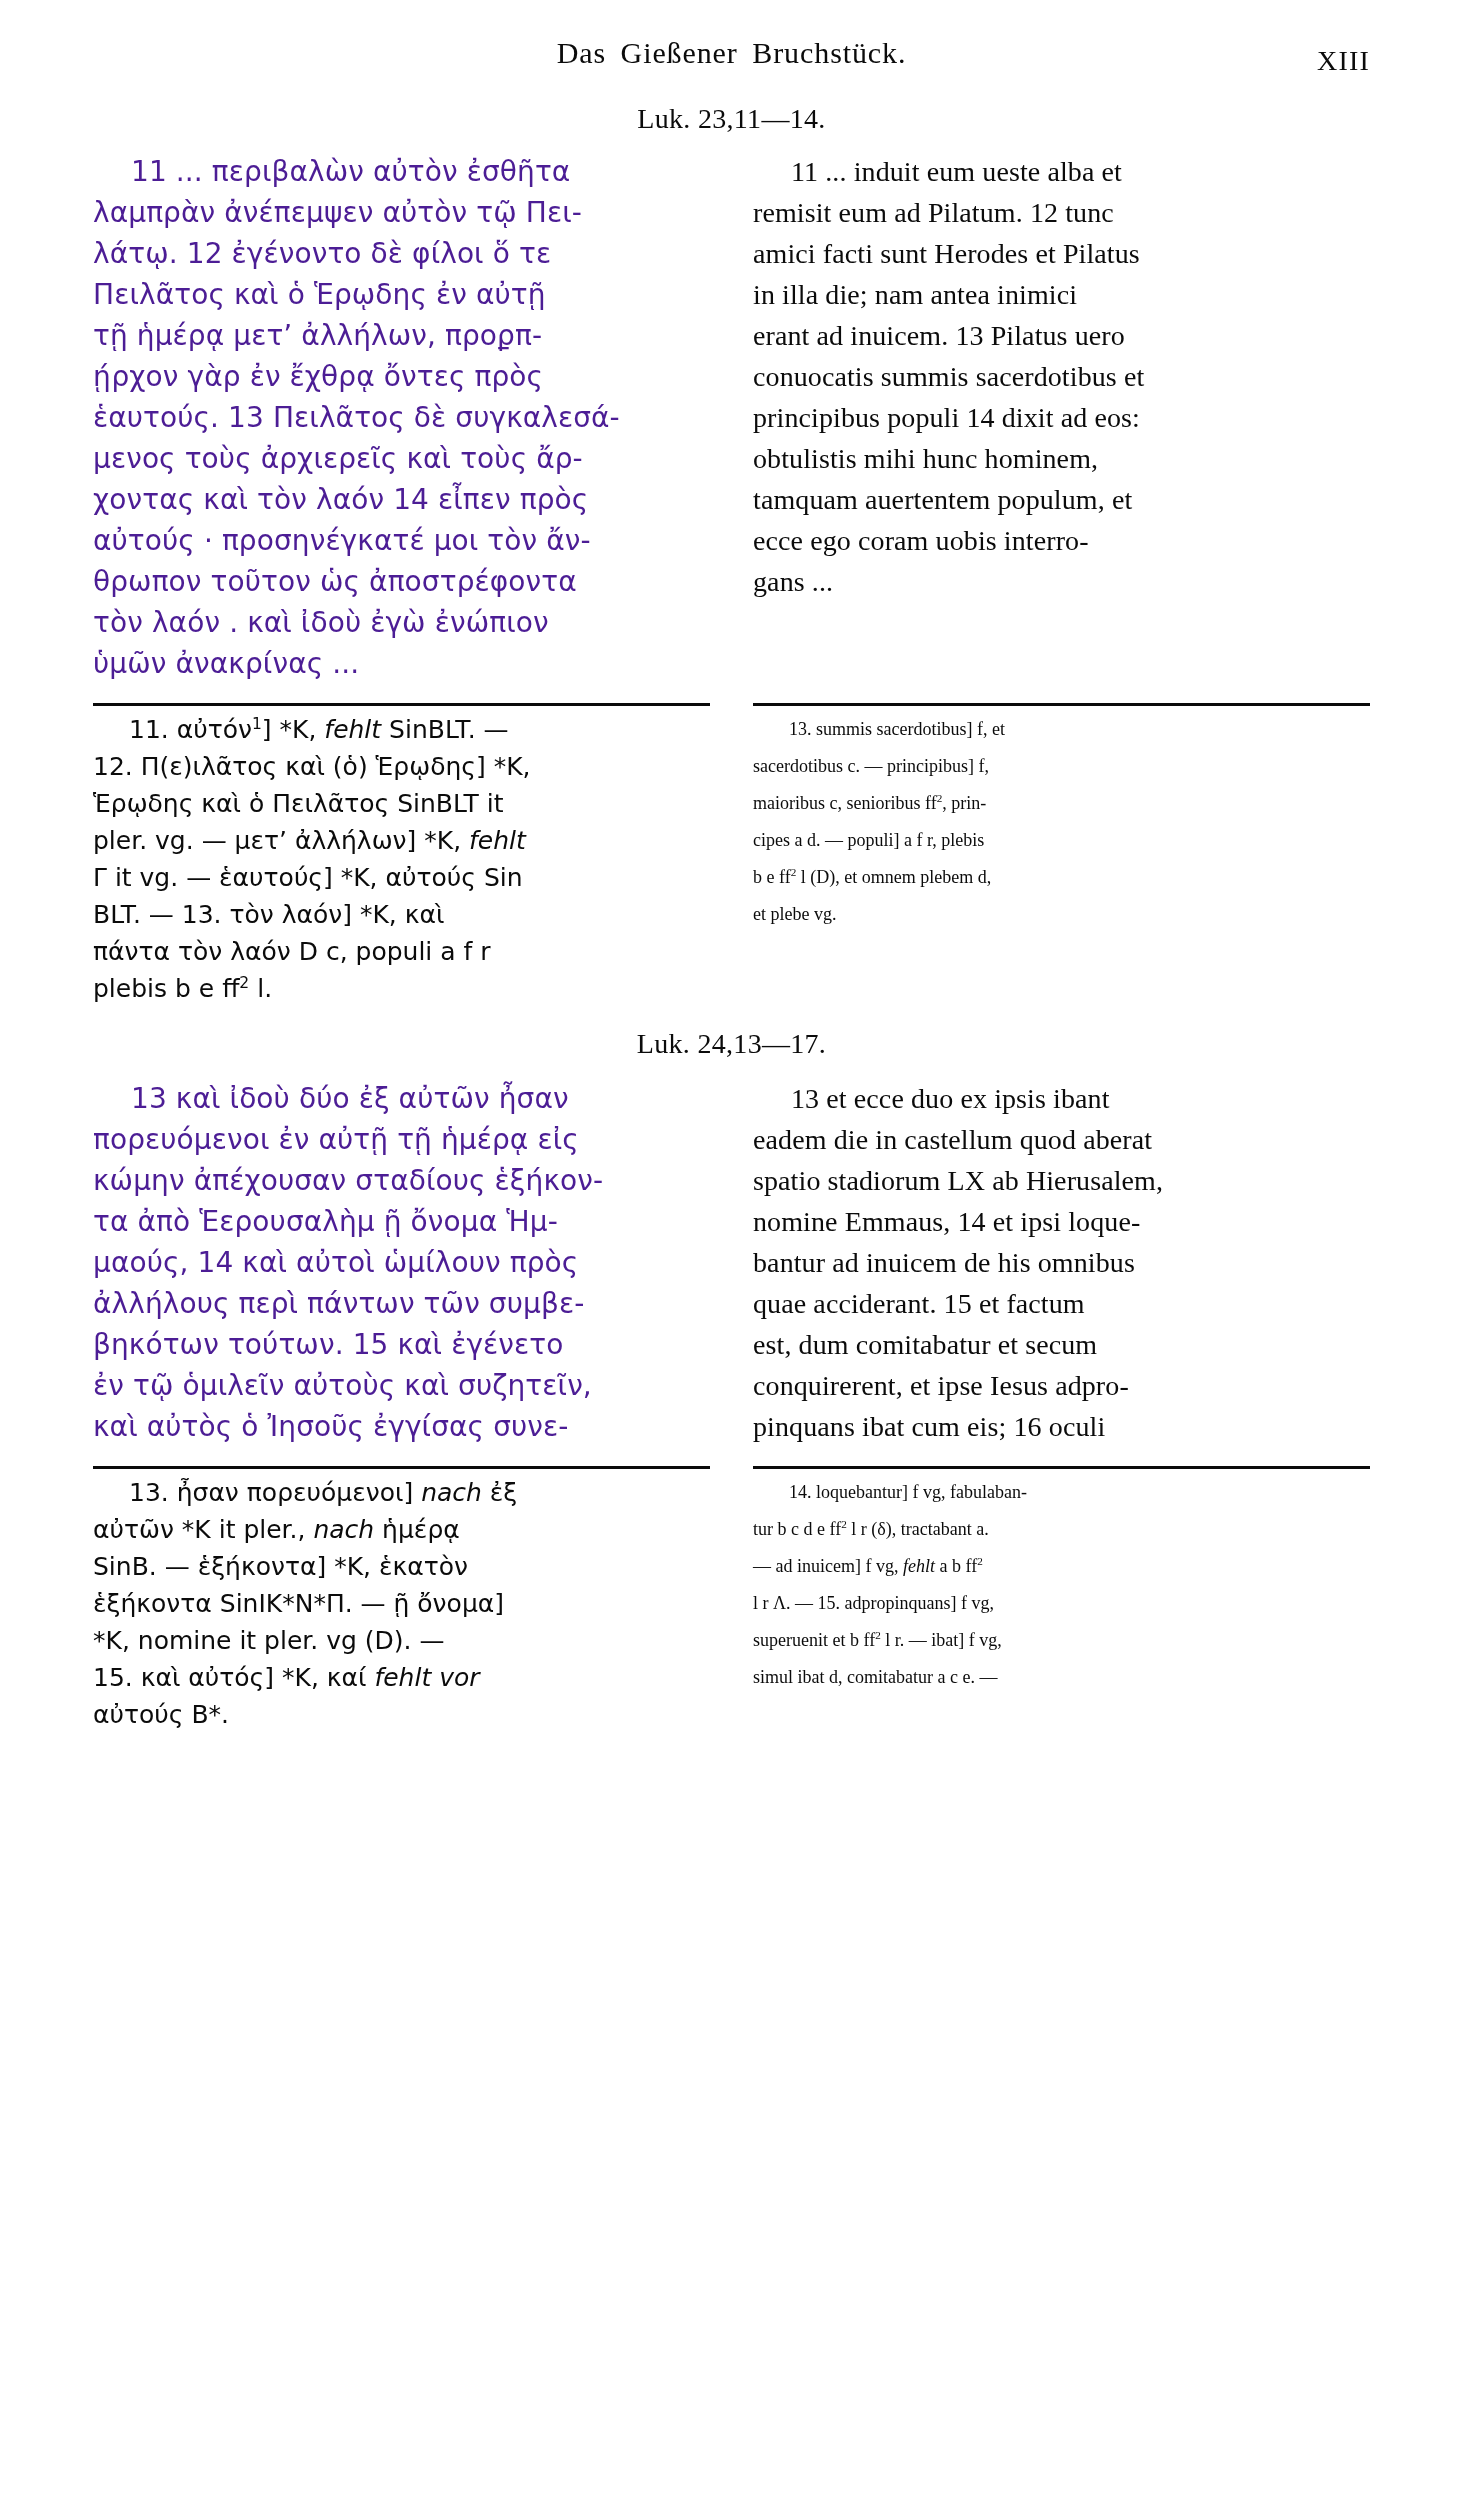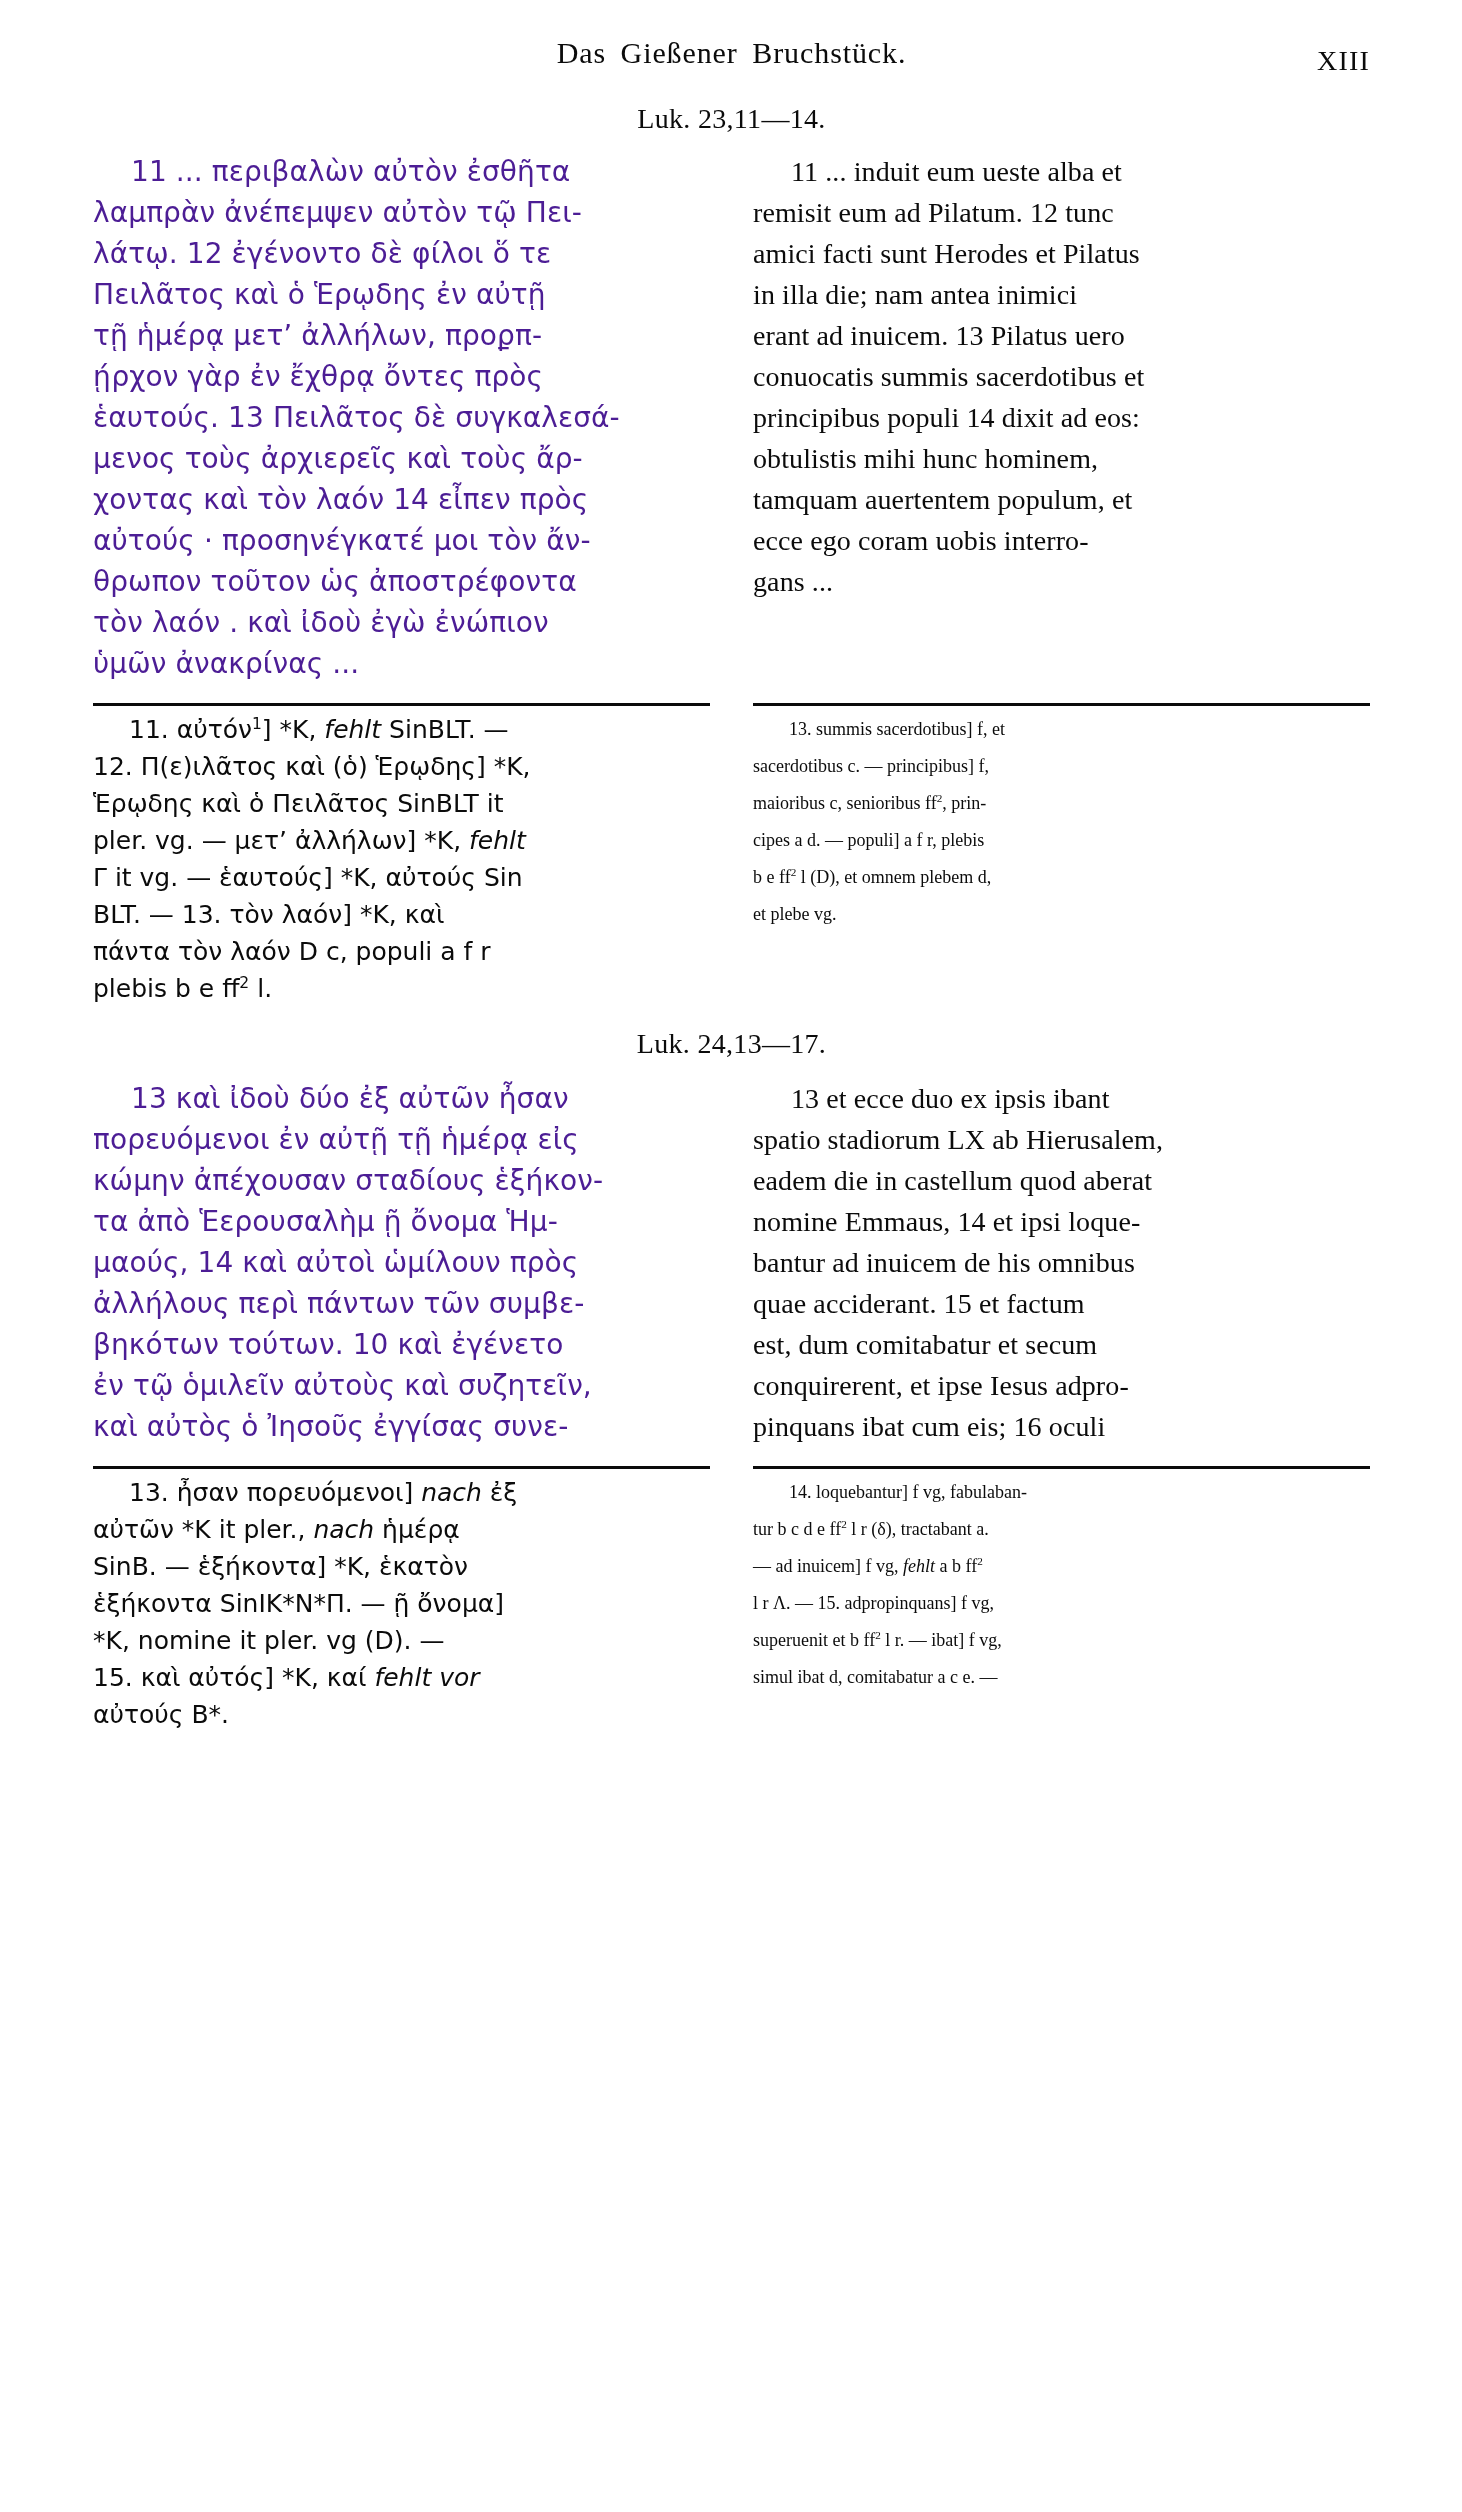--- a/index.html
+++ b/index.html
@@ -196,28 +196,28 @@
     <div class="section-heading second">Luk. 24,13—17.</div>
 
     <div class="band">
       <div class="col greek">
           <span class="ln ind">13 καὶ ἰδοὺ δύο ἐξ αὐτῶν ἦσαν</span>
           <span class="ln">πορευόμενοι ἐν αὐτῇ τῇ ἡμέρᾳ εἰς</span>
           <span class="ln">κώμην ἀπέχουσαν σταδίους ἑξήκον-</span>
           <span class="ln">τα ἀπὸ Ἑερουσαλὴμ ῇ ὄνομα Ἡμ-</span>
           <span class="ln">μαούς, 14 καὶ αὐτοὶ ὡμίλουν πρὸς</span>
           <span class="ln">ἀλλήλους περὶ πάντων τῶν συμβε-</span>
-          <span class="ln">βηκότων τούτων.  10 καὶ ἐγένετο</span>
+          <span class="ln">βηκότων τούτων.  15 καὶ ἐγένετο</span>
           <span class="ln">ἐν τῷ ὁμιλεῖν αὐτοὺς καὶ συζητεῖν,</span>
           <span class="ln">καὶ αὐτὸς ὁ Ἰησοῦς ἐγγίσας συνε-</span>
         </div>
       <div class="col latin">
           <span class="ln ind">13 et  ecce  duo  ex  ipsis  ibant</span>
+          <span class="ln">eadem die in castellum quod aberat</span>
           <span class="ln">spatio stadiorum LX ab Hierusalem,</span>
-          <span class="ln">eadem die in castellum quod aberat</span>
           <span class="ln">nomine Emmaus, 14 et ipsi loque-</span>
           <span class="ln">bantur ad inuicem de his omnibus</span>
           <span class="ln">quae acciderant.   15 et  factum</span>
           <span class="ln">est, dum comitabatur et  secum</span>
           <span class="ln">conquirerent, et ipse Iesus adpro-</span>
           <span class="ln">pinquans ibat cum eis;  16 oculi</span>
         </div>
     </div>
 
     <div class="rule-band">

